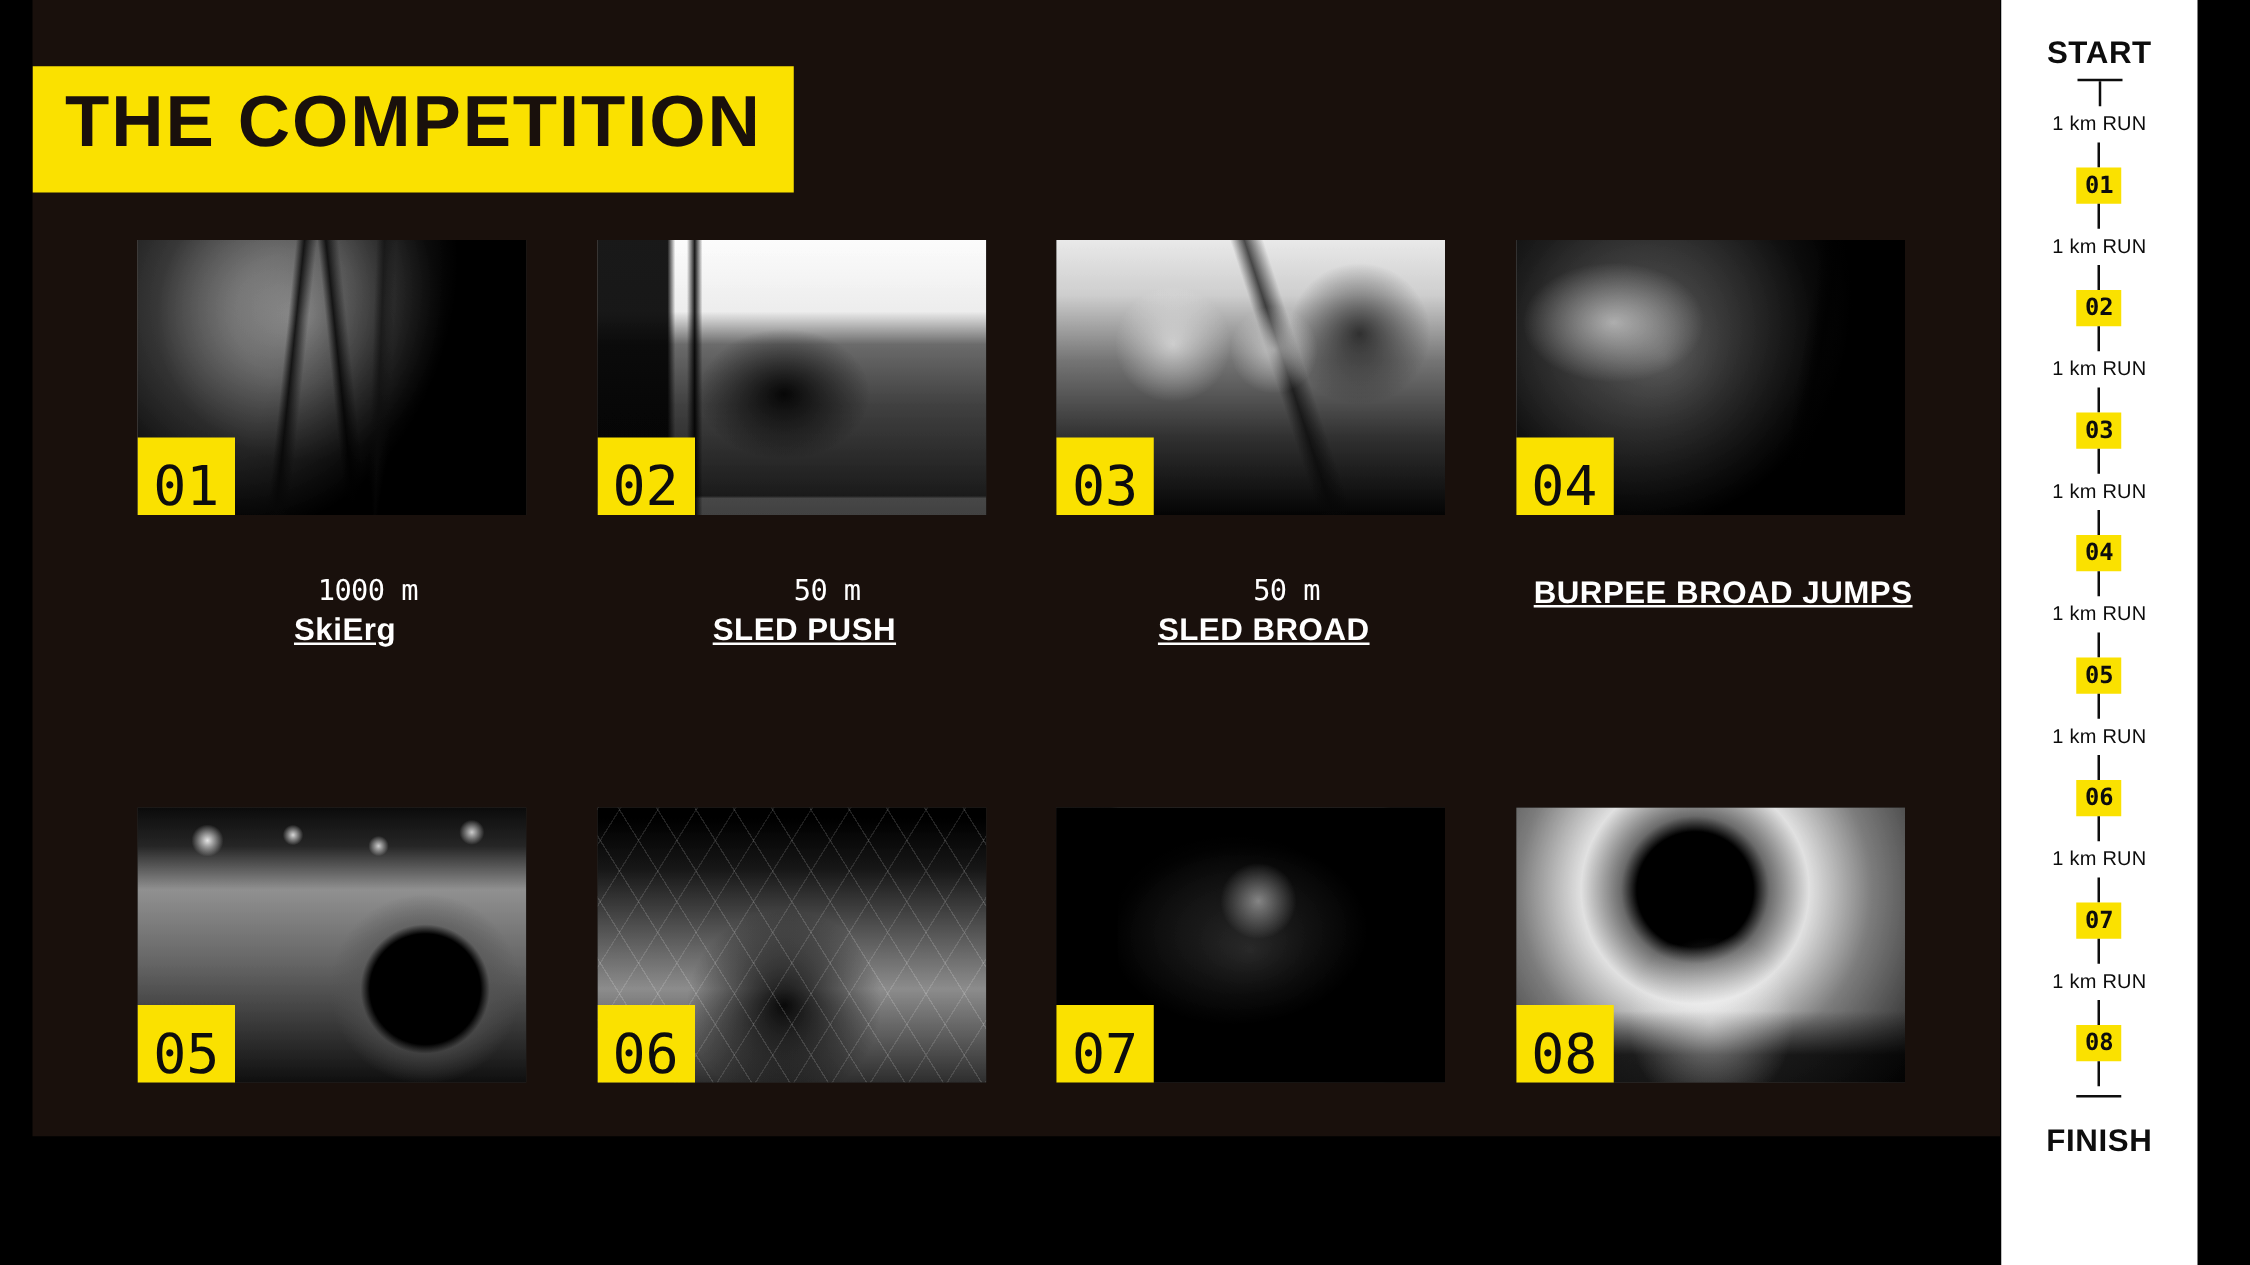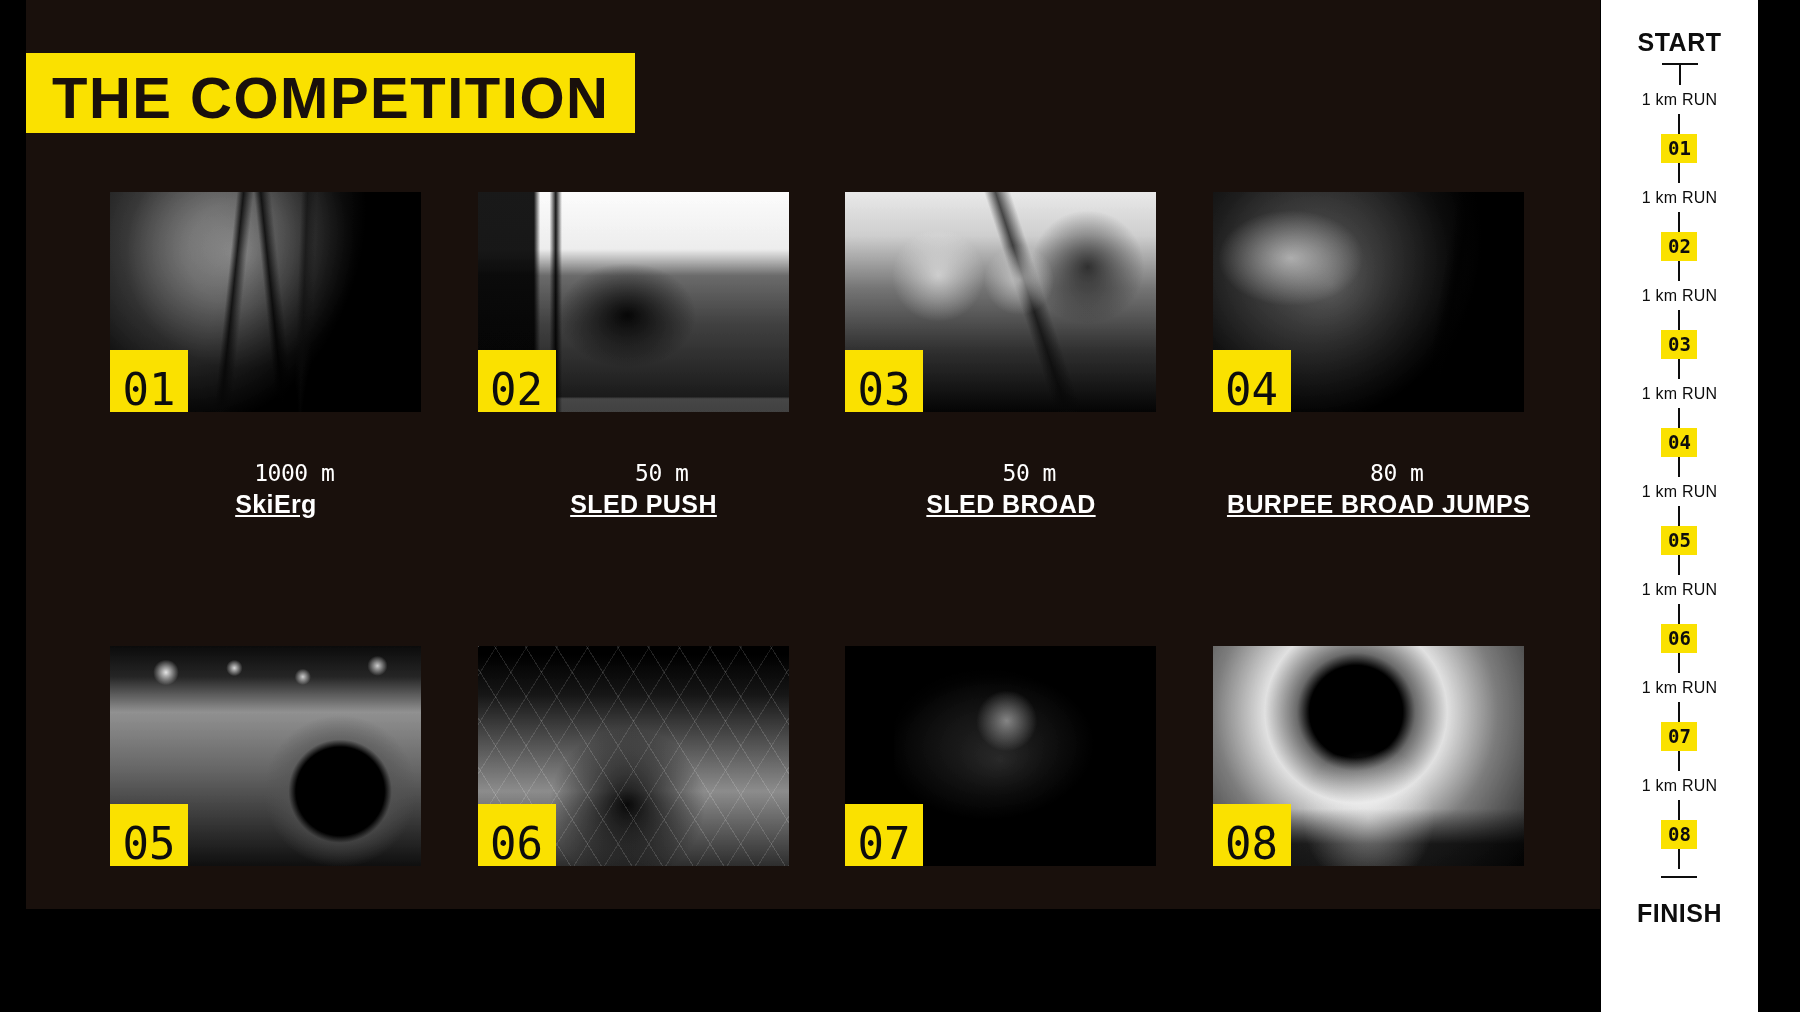--- a/index.html
+++ b/index.html
@@ -30,21 +30,21 @@
     background: #19100c;
     overflow: hidden;
   }
 
   
   .title-banner {
     position: absolute;
     left: 0px;
     top: 53px;
     background: #fae100;
-    padding: 14px 26px 4px 26px;
+    padding: 14px 26px 25px 26px;
     min-width: 595px;
   }
   .title-banner .title-text {
     font-family: "Liberation Sans", sans-serif;
     font-weight: bold;
     font-size: 58px;
     line-height: 62px;
     letter-spacing: 1.5px;
     color: #19100c;
     white-space: nowrap;
@@ -346,21 +346,20 @@
         </div>
 
         <div class="card">
           <div class="card-media">
             <div class="photo p4"></div>
             <div class="card-badge">
               <span class="badge-num">04</span>
             </div>
           </div>
           <div class="card-caption">
-            <div class="caption-amount">80 m</div>
             <div class="caption-name">BURPEE BROAD JUMPS</div>
           </div>
         </div>
 
       </div>
 
       <div class="card-row row-2">
 
         <div class="card">
           <div class="card-media">

